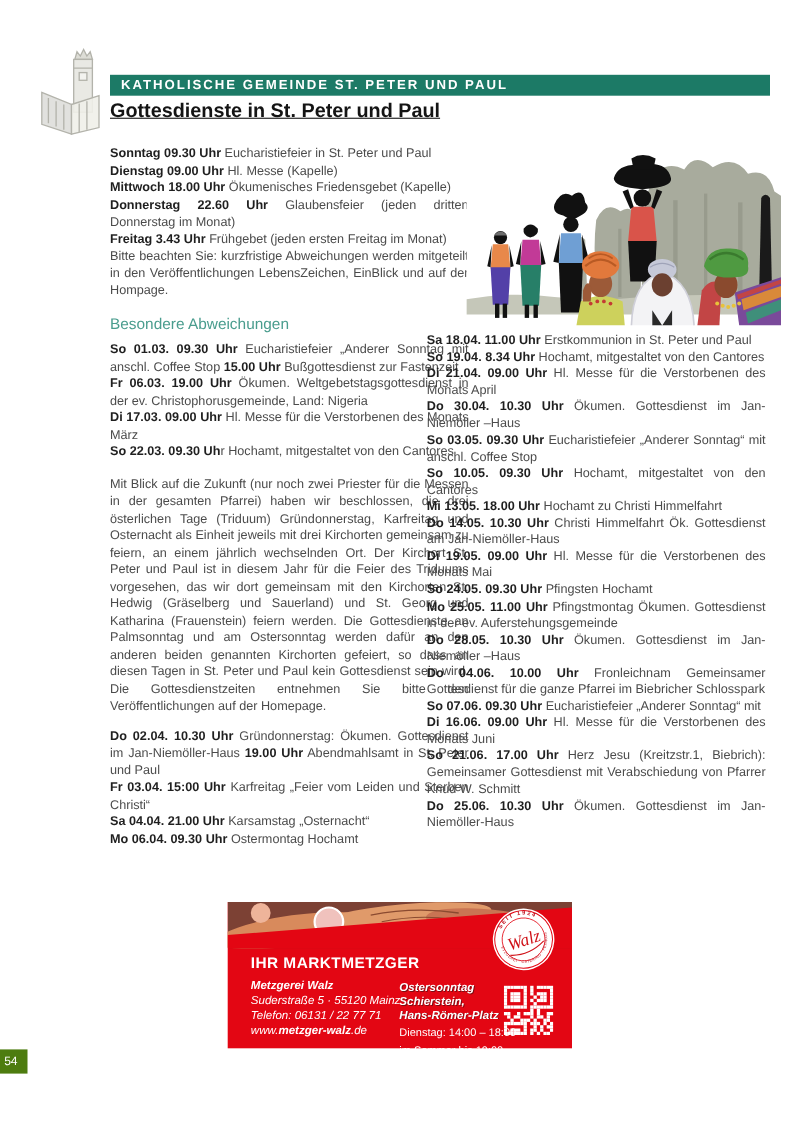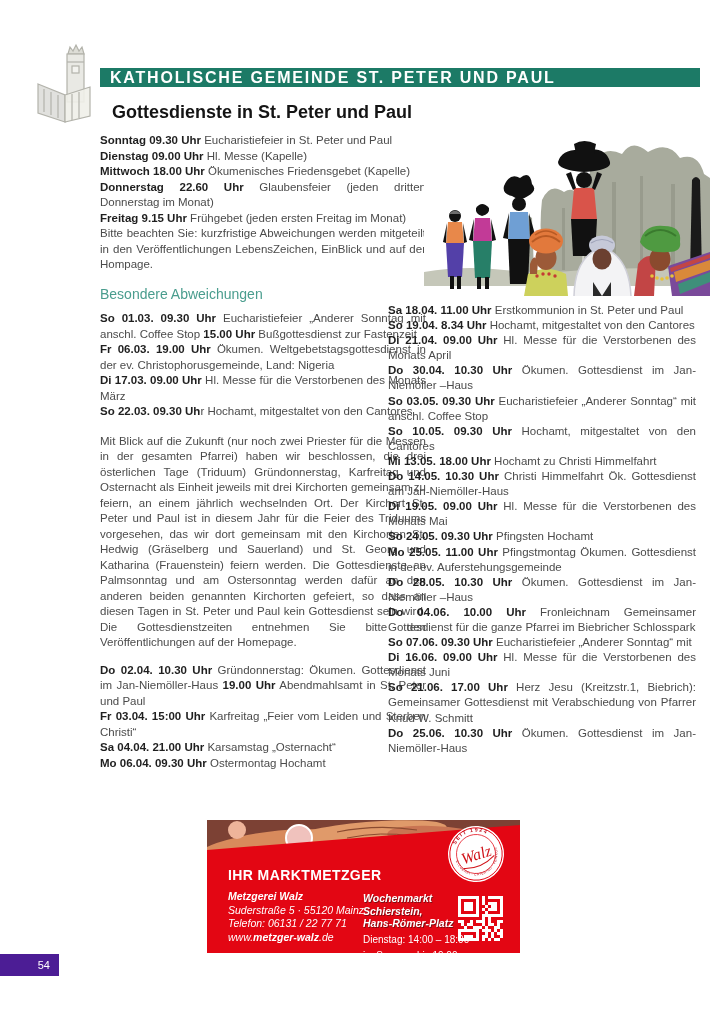--- a/index.html
+++ b/index.html
@@ -1,23 +1,23 @@
 <!DOCTYPE html>
 <html lang="de"><head>
 <meta charset="utf-8">
 <style>
   html,body{margin:0;padding:0;background:#fff;}
   .page{position:relative;width:724px;height:1024px;background:#fff;overflow:hidden;
         font-family:"Liberation Sans","DejaVu Sans",sans-serif;color:#4b4b4b;}
   
   .logo{position:absolute;left:30px;top:40px;width:70px;height:86px;}
   .kicker{position:absolute;left:100px;top:68px;width:600px;height:19px;background:#1c7a66;
-          color:#fff;font-size:16px;font-weight:bold;letter-spacing:1.8px;
+          color:#fff;font-size:12px;font-weight:bold;letter-spacing:1.8px;
           line-height:19px;padding-left:10px;box-sizing:border-box;white-space:nowrap;}
-  .title{position:absolute;left:100px;top:90px;margin:12px;font-size:18px;font-weight:bold;color:#141414;}
+  .title{position:absolute;left:100px;top:90px;margin:0;font-size:18px;font-weight:bold;color:#141414;text-decoration:underline;}
   
   .col{position:absolute;font-size:11.5px;line-height:15.5px;}
   .col.left{left:100px;top:133px;width:326px;}
   .col.right{left:388px;top:303px;width:308px;line-height:15.1px;}
   .event,.note,.para{margin:0;text-align:justify;}
   .event b{color:#1f1f1f;}
   .note{margin:0 0 0 0;}
   .subhead{margin:14px 0 9px 0;font-size:14px;font-weight:400;color:#4a9d8e;}
   .para{margin:14px 0 12px 0;}
   
@@ -28,21 +28,21 @@
   .ad .headline{position:absolute;left:21px;top:47px;font-size:14px;font-weight:bold;letter-spacing:.4px;}
   .ad .info{position:absolute;left:21px;top:70px;font-size:10.5px;line-height:13.5px;font-style:italic;}
   .ad .info .co{font-weight:bold;}
   .ad .info b{font-weight:bold;}
   .ad .market{position:absolute;left:156px;top:72px;font-size:10.5px;line-height:12.5px;}
   .ad .market .m{font-weight:bold;font-style:italic;text-shadow:0.8px 0.8px 0 #7a0d12;}
   .ad .market .h{font-size:10px;line-height:12px;margin-top:4px;text-shadow:none;}
   .ad .stamp{position:absolute;right:14px;top:4px;width:60px;height:60px;}
   .ad .qr{position:absolute;right:17px;top:76px;width:45px;height:45px;}
   
-  .pagebadge{position:absolute;left:0;top:954px;width:59px;height:22px;background:#4c1d95;color:#fff;
+  .pagebadge{position:absolute;left:0;top:954px;width:25px;height:22px;background:#4d7c0f;color:#fff;
              font-size:11px;display:flex;align-items:center;justify-content:flex-end;
              padding-right:9px;box-sizing:border-box;}
 </style>
 </head>
 <body>
 
 <div class="page">
 
   <svg class="logo" viewBox="0 0 70 86">
     <g fill="#ececе6" stroke="#b3b3ab" stroke-width="1.2" fill-opacity="0.9">
@@ -65,21 +65,21 @@
   </div>
 
   <h1 class="title">Gottesdienste in St. Peter und Paul</h1>
 
   <div class="col left">
     <div>
         <p class="event"><b>Sonntag 09.30 Uhr</b> Eucharistiefeier in St. Peter und Paul</p>
         <p class="event"><b>Dienstag 09.00 Uhr</b> Hl. Messe (Kapelle)</p>
         <p class="event"><b>Mittwoch 18.00 Uhr</b> Ökumenisches Friedensgebet (Kapelle)</p>
         <p class="event"><b>Donnerstag 22.60 Uhr</b> Glaubensfeier (jeden dritten Donnerstag im Monat)</p>
-        <p class="event"><b>Freitag 9.15 Uhr</b> Frühgebet (jeden ersten Freitag im Monat)</p>
+        <p class="event"><b>Freitag 3.43 Uhr</b> Frühgebet (jeden ersten Freitag im Monat)</p>
       </div>
     <p class="note">Bitte beachten Sie: kurzfristige Abweichungen werden mitgeteilt in den Veröffentlichungen LebensZeichen, EinBlick und auf der Hompage.</p>
     <h2 class="subhead">Besondere Abweichungen</h2>
     <div>
         <p class="event"><b>So 01.03. 09.30 Uhr</b> Eucharistiefeier „Anderer Sonntag mit anschl. Coffee Stop <b>15.00 Uhr</b> Bußgottesdienst zur Fastenzeit</p>
         <p class="event"><b>Fr 06.03. 19.00 Uhr</b> Ökumen. Weltgebetstagsgottesdienst in der ev. Christophorusgemeinde, Land: Nigeria</p>
         <p class="event"><b>Di 17.03. 09.00 Uhr</b> Hl. Messe für die Verstorbenen des Monats März</p>
         <p class="event"><b>So 22.03. 09.30 Uh</b>r Hochamt, mitgestaltet von den Cantores</p>
       </div>
     <p class="para">Mit Blick auf die Zukunft (nur noch zwei Priester für die Messen in der gesamten Pfarrei) haben wir beschlossen, die drei österlichen Tage (Triduum) Gründonnerstag, Karfreitag und Osternacht als Einheit jeweils mit drei Kirchorten gemeinsam zu feiern, an einem jährlich wechselnden Ort. Der Kirchort St. Peter und Paul ist in diesem Jahr für die Feier des Triduums vorgesehen, das wir dort gemeinsam mit den Kirchorten St. Hedwig (Gräselberg und Sauerland) und St. Georg und Katharina (Frauenstein) feiern werden. Die Gottesdienste an Palmsonntag und am Ostersonntag werden dafür an den anderen beiden genannten Kirchorten gefeiert, so dass an diesen Tagen in St. Peter und Paul kein Gottesdienst sein wird. Die Gottesdienstzeiten entnehmen Sie bitte den Veröffentlichungen auf der Homepage.</p>
@@ -249,21 +249,21 @@
     <div class="headline">IHR MARKTMETZGER</div>
 
     <div class="info">
       <div class="co">Metzgerei Walz</div>
       <div>Suderstraße 5 · 55120 Mainz</div>
       <div>Telefon: 06131 / 22 77 71</div>
       <div><span>www.</span><b>metzger-walz</b><span>.de</span></div>
     </div>
 
     <div class="market">
-      <div class="m">Wochenmarkt</div>
+      <div class="m">Ostersonntag</div>
       <div class="m">Schierstein,</div>
       <div class="m">Hans-Römer-Platz</div>
       <div class="h">Dienstag: 14:00 – 18:00</div>
       <div class="h">im Sommer bis 19:00</div>
     </div>
 
     <svg class="qr" id="qr" viewBox="0 0 45 45">
         <rect x="0" y="0" width="3" height="3" fill="#ffffff"></rect>
         <rect x="3" y="0" width="3" height="3" fill="#ffffff"></rect>
         <rect x="6" y="0" width="3" height="3" fill="#ffffff"></rect>

